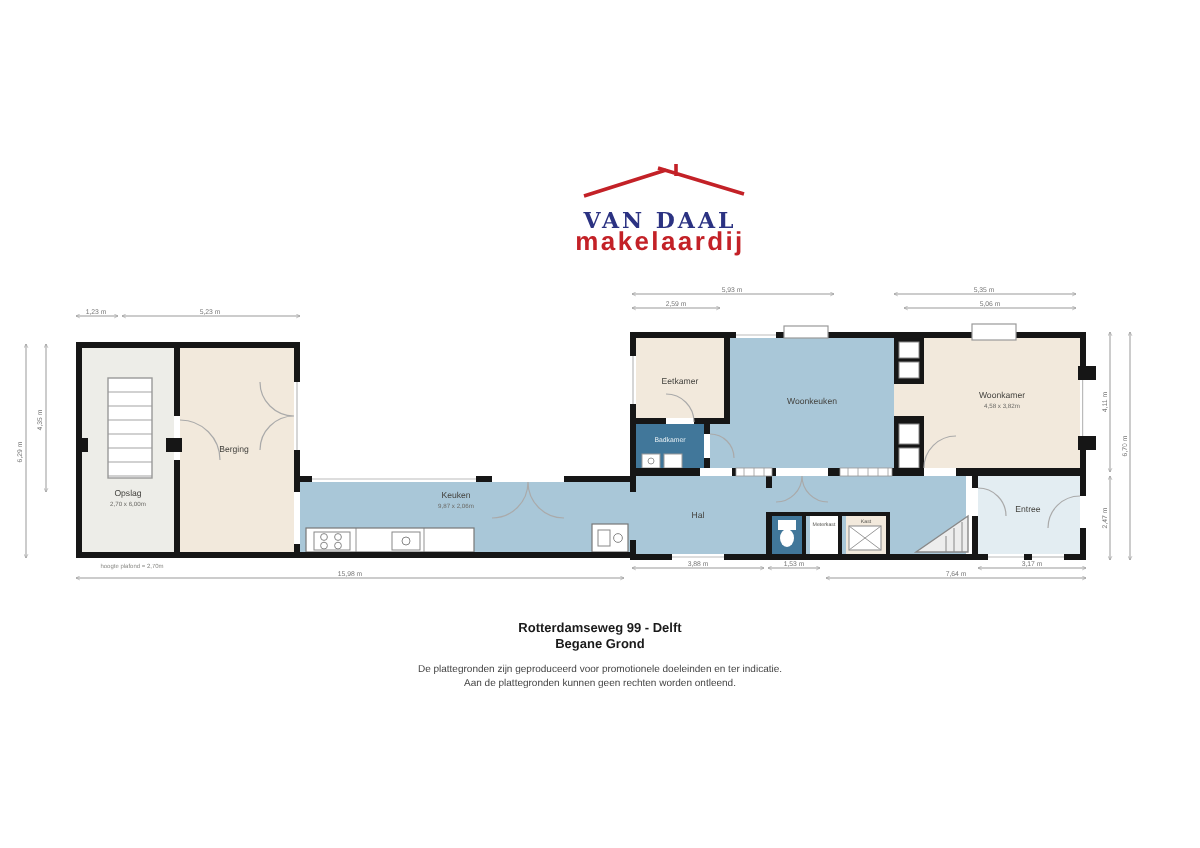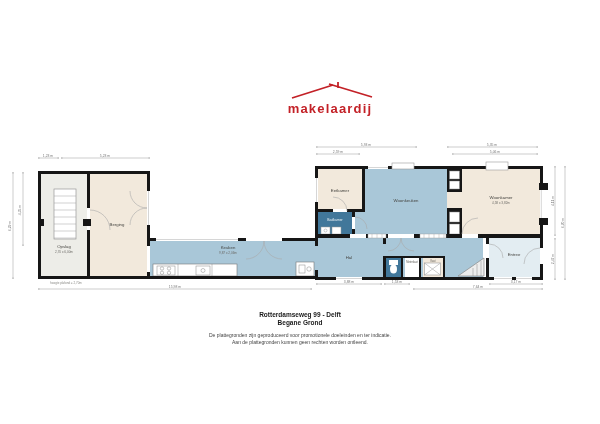--- a/index.html
+++ b/index.html
@@ -27,20 +27,21 @@
 </style>
 </head>
 <body>
 
 <div class="page">
 
   <div class="logo">
     <svg width="104" height="18" viewBox="0 0 104 18">
       <path d="M14,16 L55,3 M51,2 L94,15 M60,0 L60,6" fill="none" stroke="#c32127" stroke-width="1.8"></path>
     </svg>
+    <div class="logo-name">VAN DAAL</div>
     <div class="logo-tagline">makelaardij</div>
   </div>
 
   <svg class="plan-svg" width="600" height="424" viewBox="0 0 600 424">
     <defs>
       <marker id="arr" viewBox="0 0 8 8" refX="7" refY="4" markerWidth="5" markerHeight="5" orient="auto-start-reverse">
         <path d="M1,1 L7,4 L1,7" fill="none" stroke="#999" stroke-width="1"></path>
       </marker>
     </defs>
 

